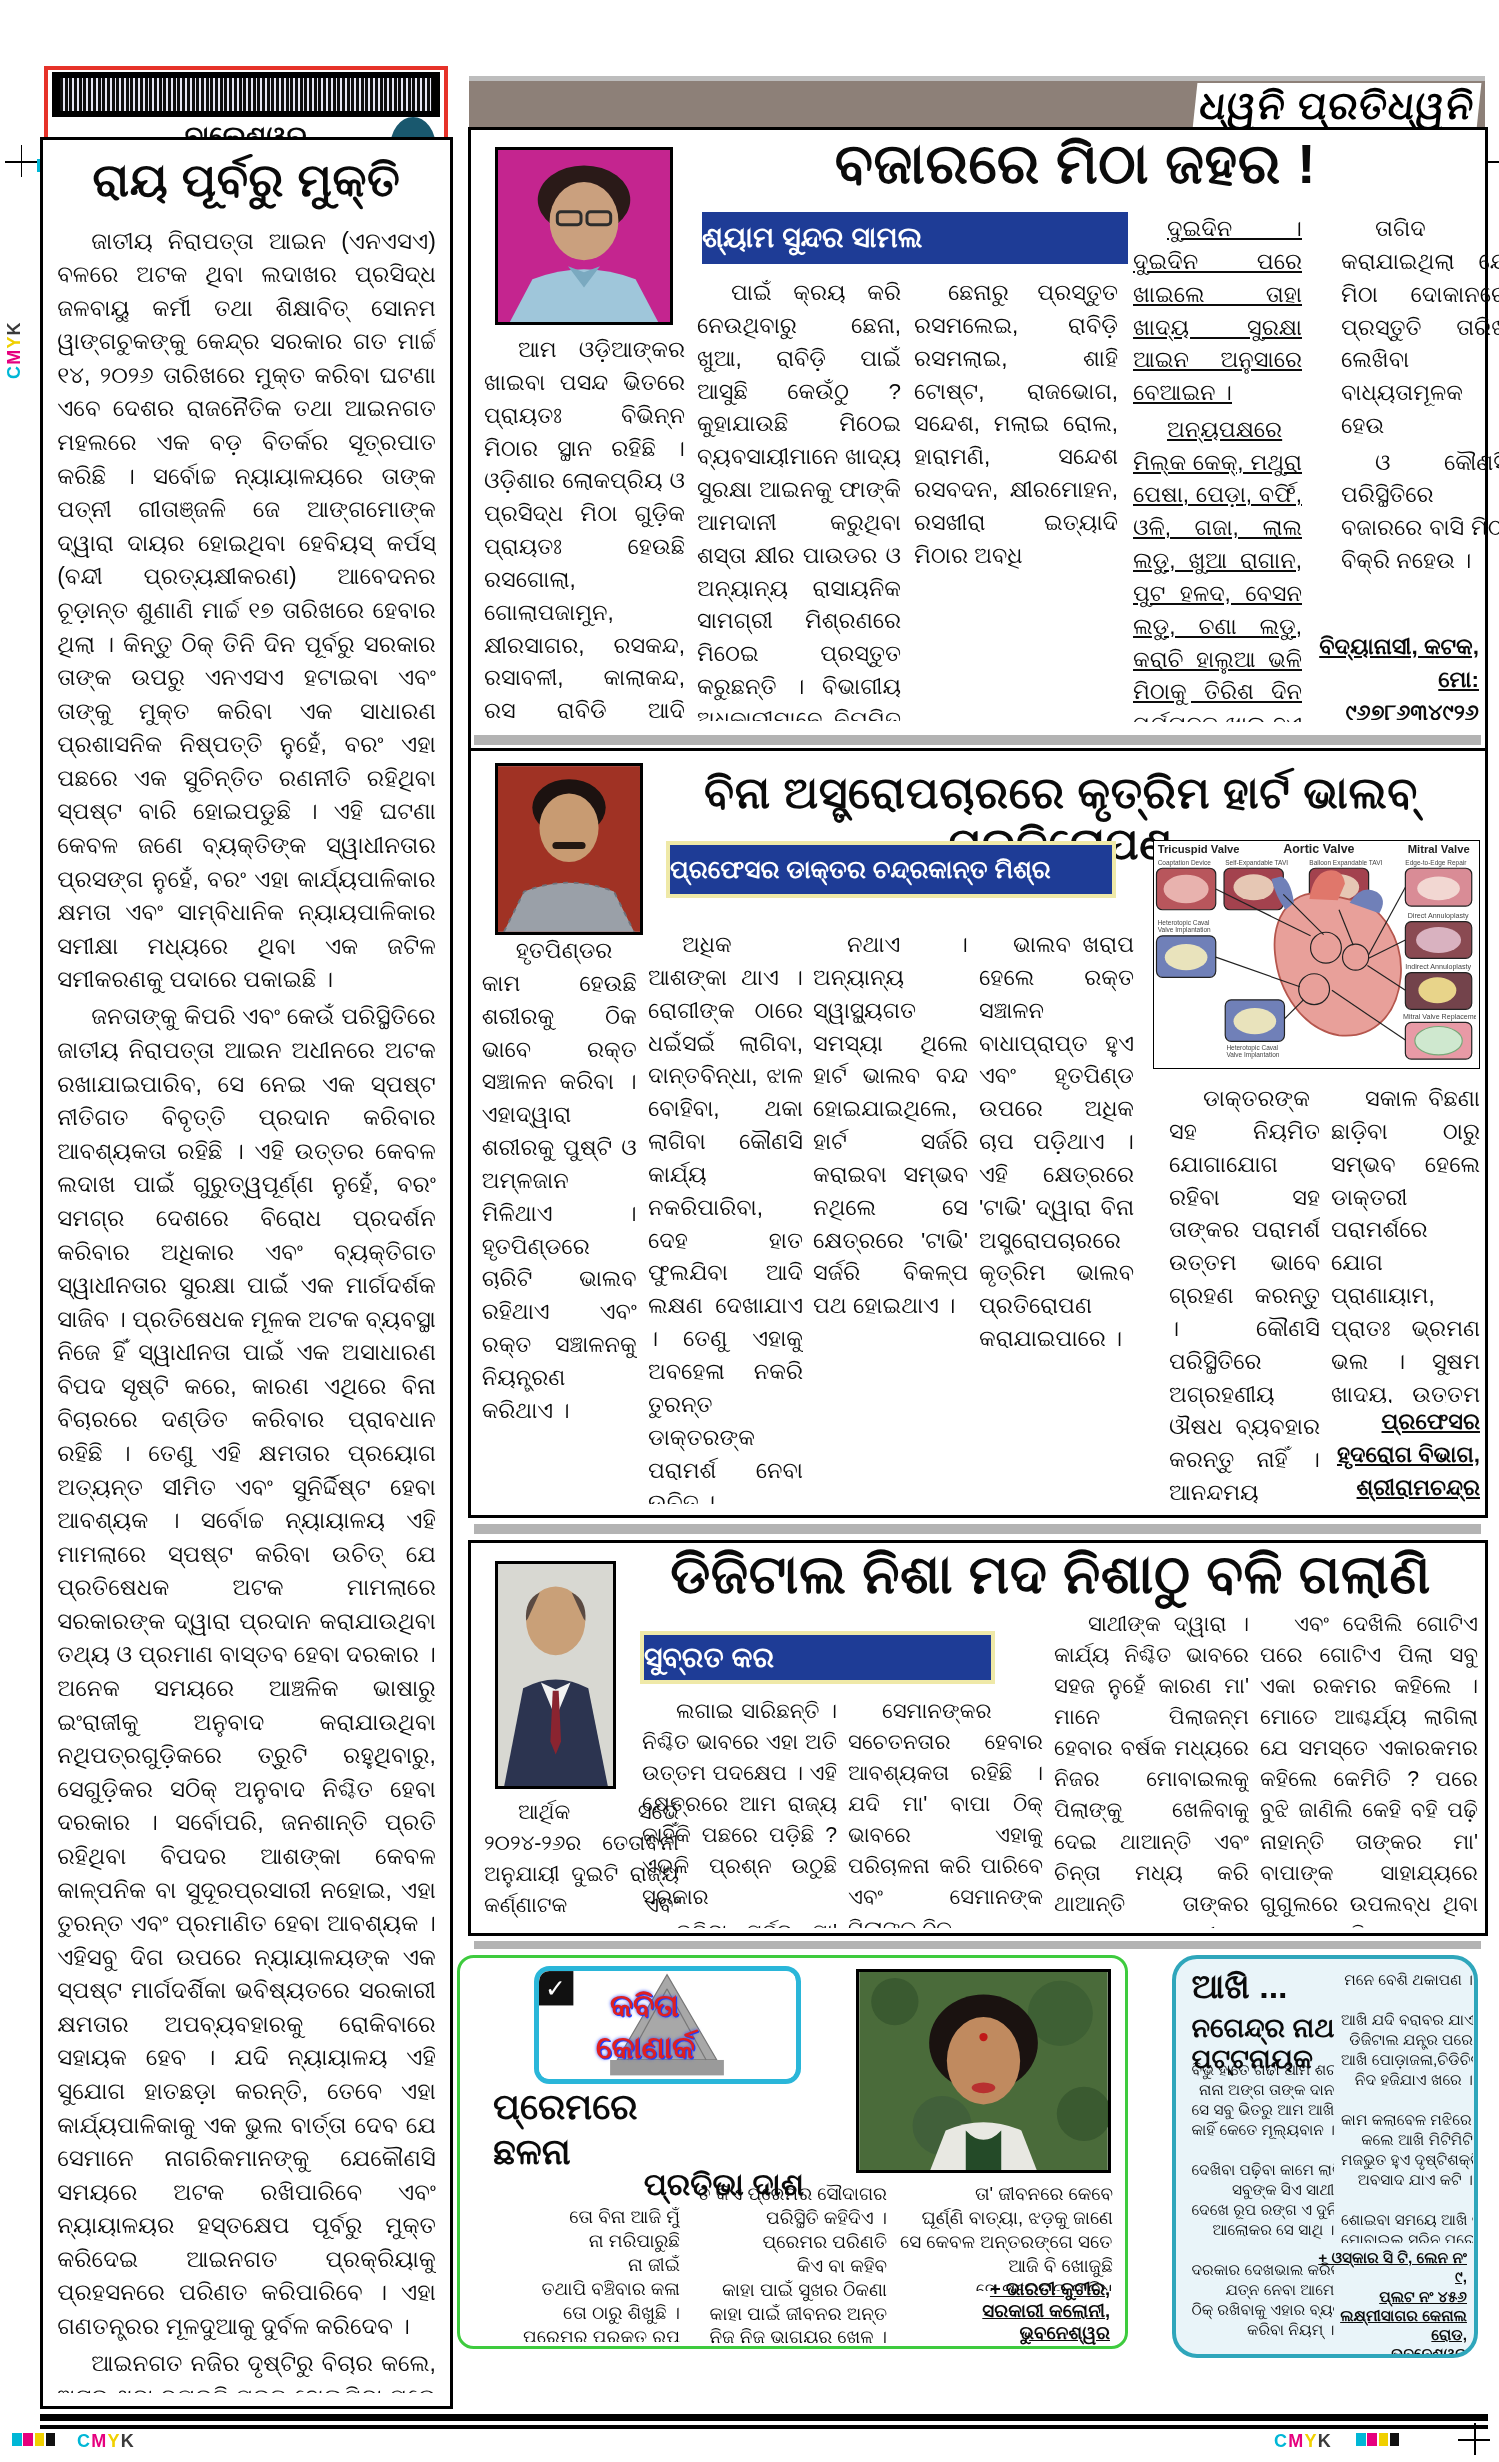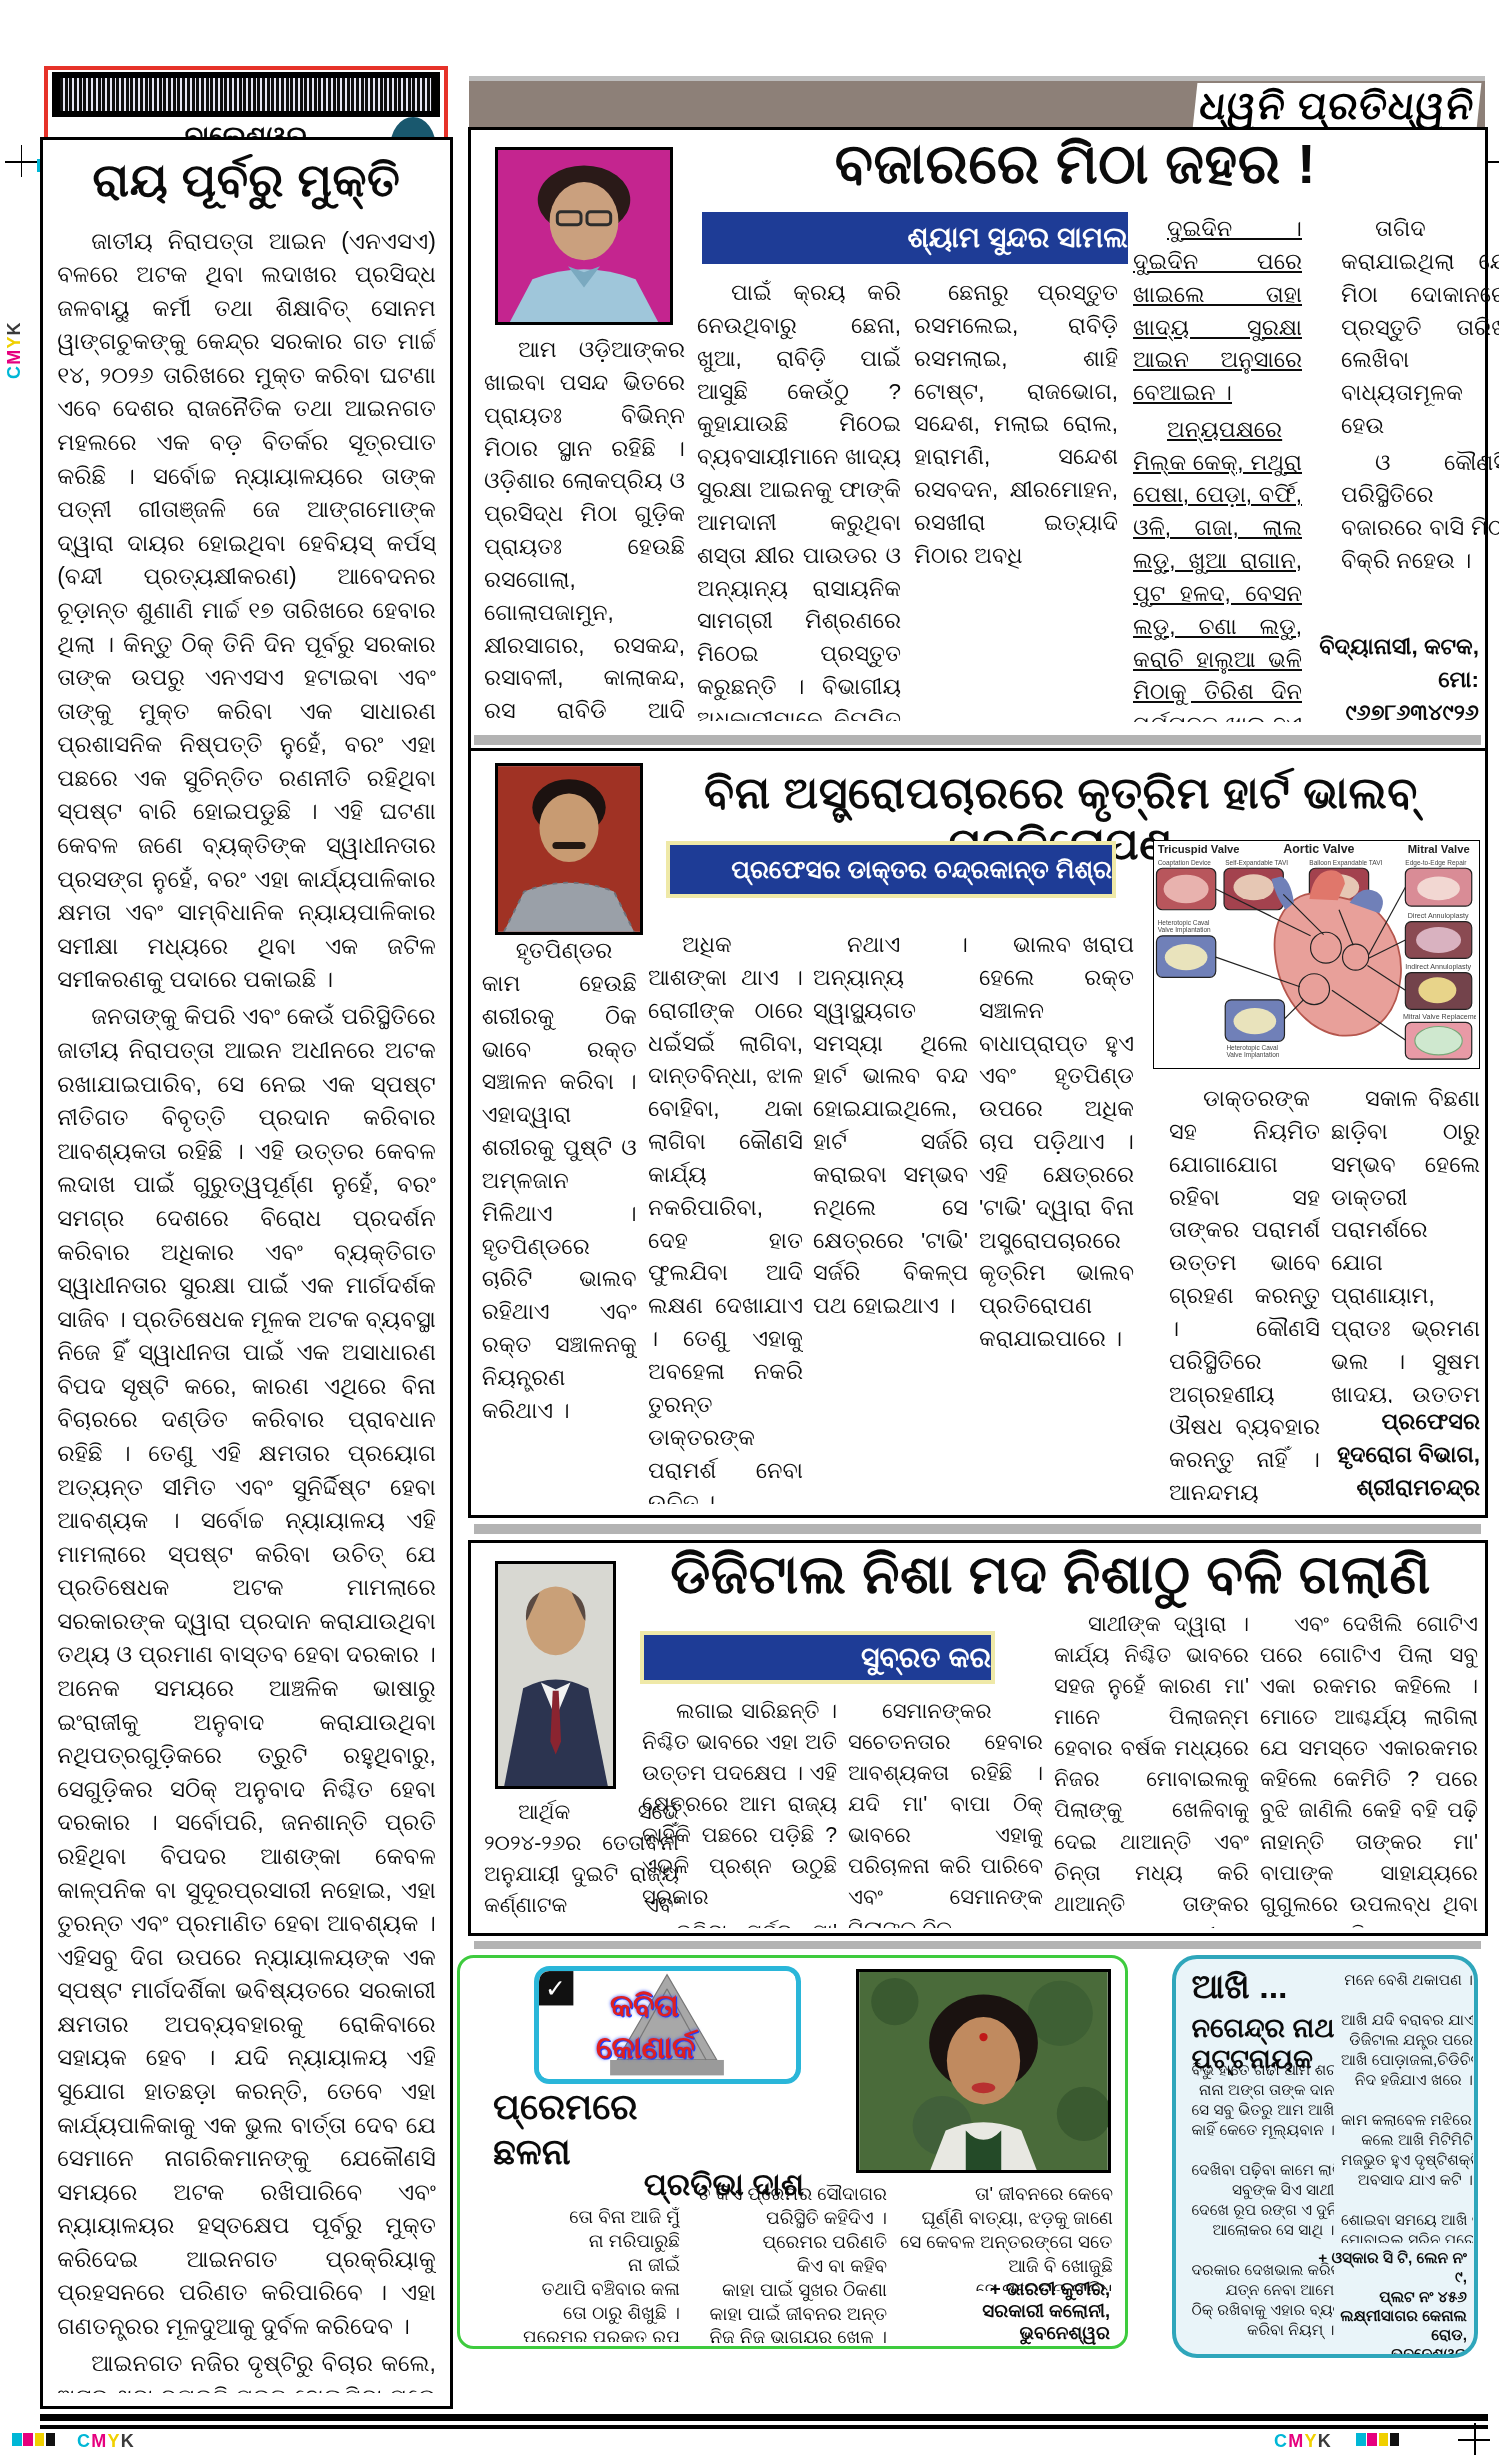--- a/index.html
+++ b/index.html
@@ -3,24 +3,24 @@
 <meta charset="utf-8">
 <style>
   html,body{margin:0;padding:0;background:#e9e9e9;}
   .page{position:relative;width:1500px;height:2462px;background:#fff;overflow:hidden;
         font-family:"Liberation Sans",sans-serif;color:#0b0b0b;}
   .abs{position:absolute;}
   .nbox{border:3px solid #000;background:#fff;box-sizing:border-box;}
   .para{text-indent:34px;text-align:justify;margin:0 0 3.6px 0;}
   .col{overflow:hidden;font-size:22.5px;line-height:1.46;}
   .headline{font-weight:bold;text-align:center;letter-spacing:0.6px;}
-  .byline{background:#1e3c96;color:#fff;display:flex;align-items:center;justify-content:flex-end;
+  .byline{background:#1e3c96;color:#fff;display:flex;align-items:center;justify-content:flex-start;
           font-weight:bold;box-sizing:border-box;}
   .byline.yb{border:4.1px solid #efe9a8;}
-  .sig-line{text-align:right;font-weight:bold;}
+  .sig-line{text-align:right;font-weight:bold;text-decoration:underline;}
   .poem-line{min-height:1.3em;white-space:nowrap;overflow:hidden;text-align:right;}
   .graybar{background:#b3b3b3;}
   .photo-frame{border:3px solid #000;box-sizing:border-box;overflow:hidden;background:#ccc;}
   .cmyk-letter{display:inline-block;font-weight:bold;font-size:18px;letter-spacing:1.2px;}
   .cmyk-row .cmyk-letter:nth-child(1){color:#00b7d6}
   .cmyk-row .cmyk-letter:nth-child(2){color:#e6007e}
   .cmyk-row .cmyk-letter:nth-child(3){color:#f0d000}
   .cmyk-row .cmyk-letter:nth-child(4){color:#3a3a3a}
   .reg-sq{display:inline-block;width:9.5px;height:13px;margin-right:1.8px;}
   .barcode{height:33px;background:repeating-linear-gradient(90deg,#101010 0 3px,#e8e8f4 3px 4.7px);

